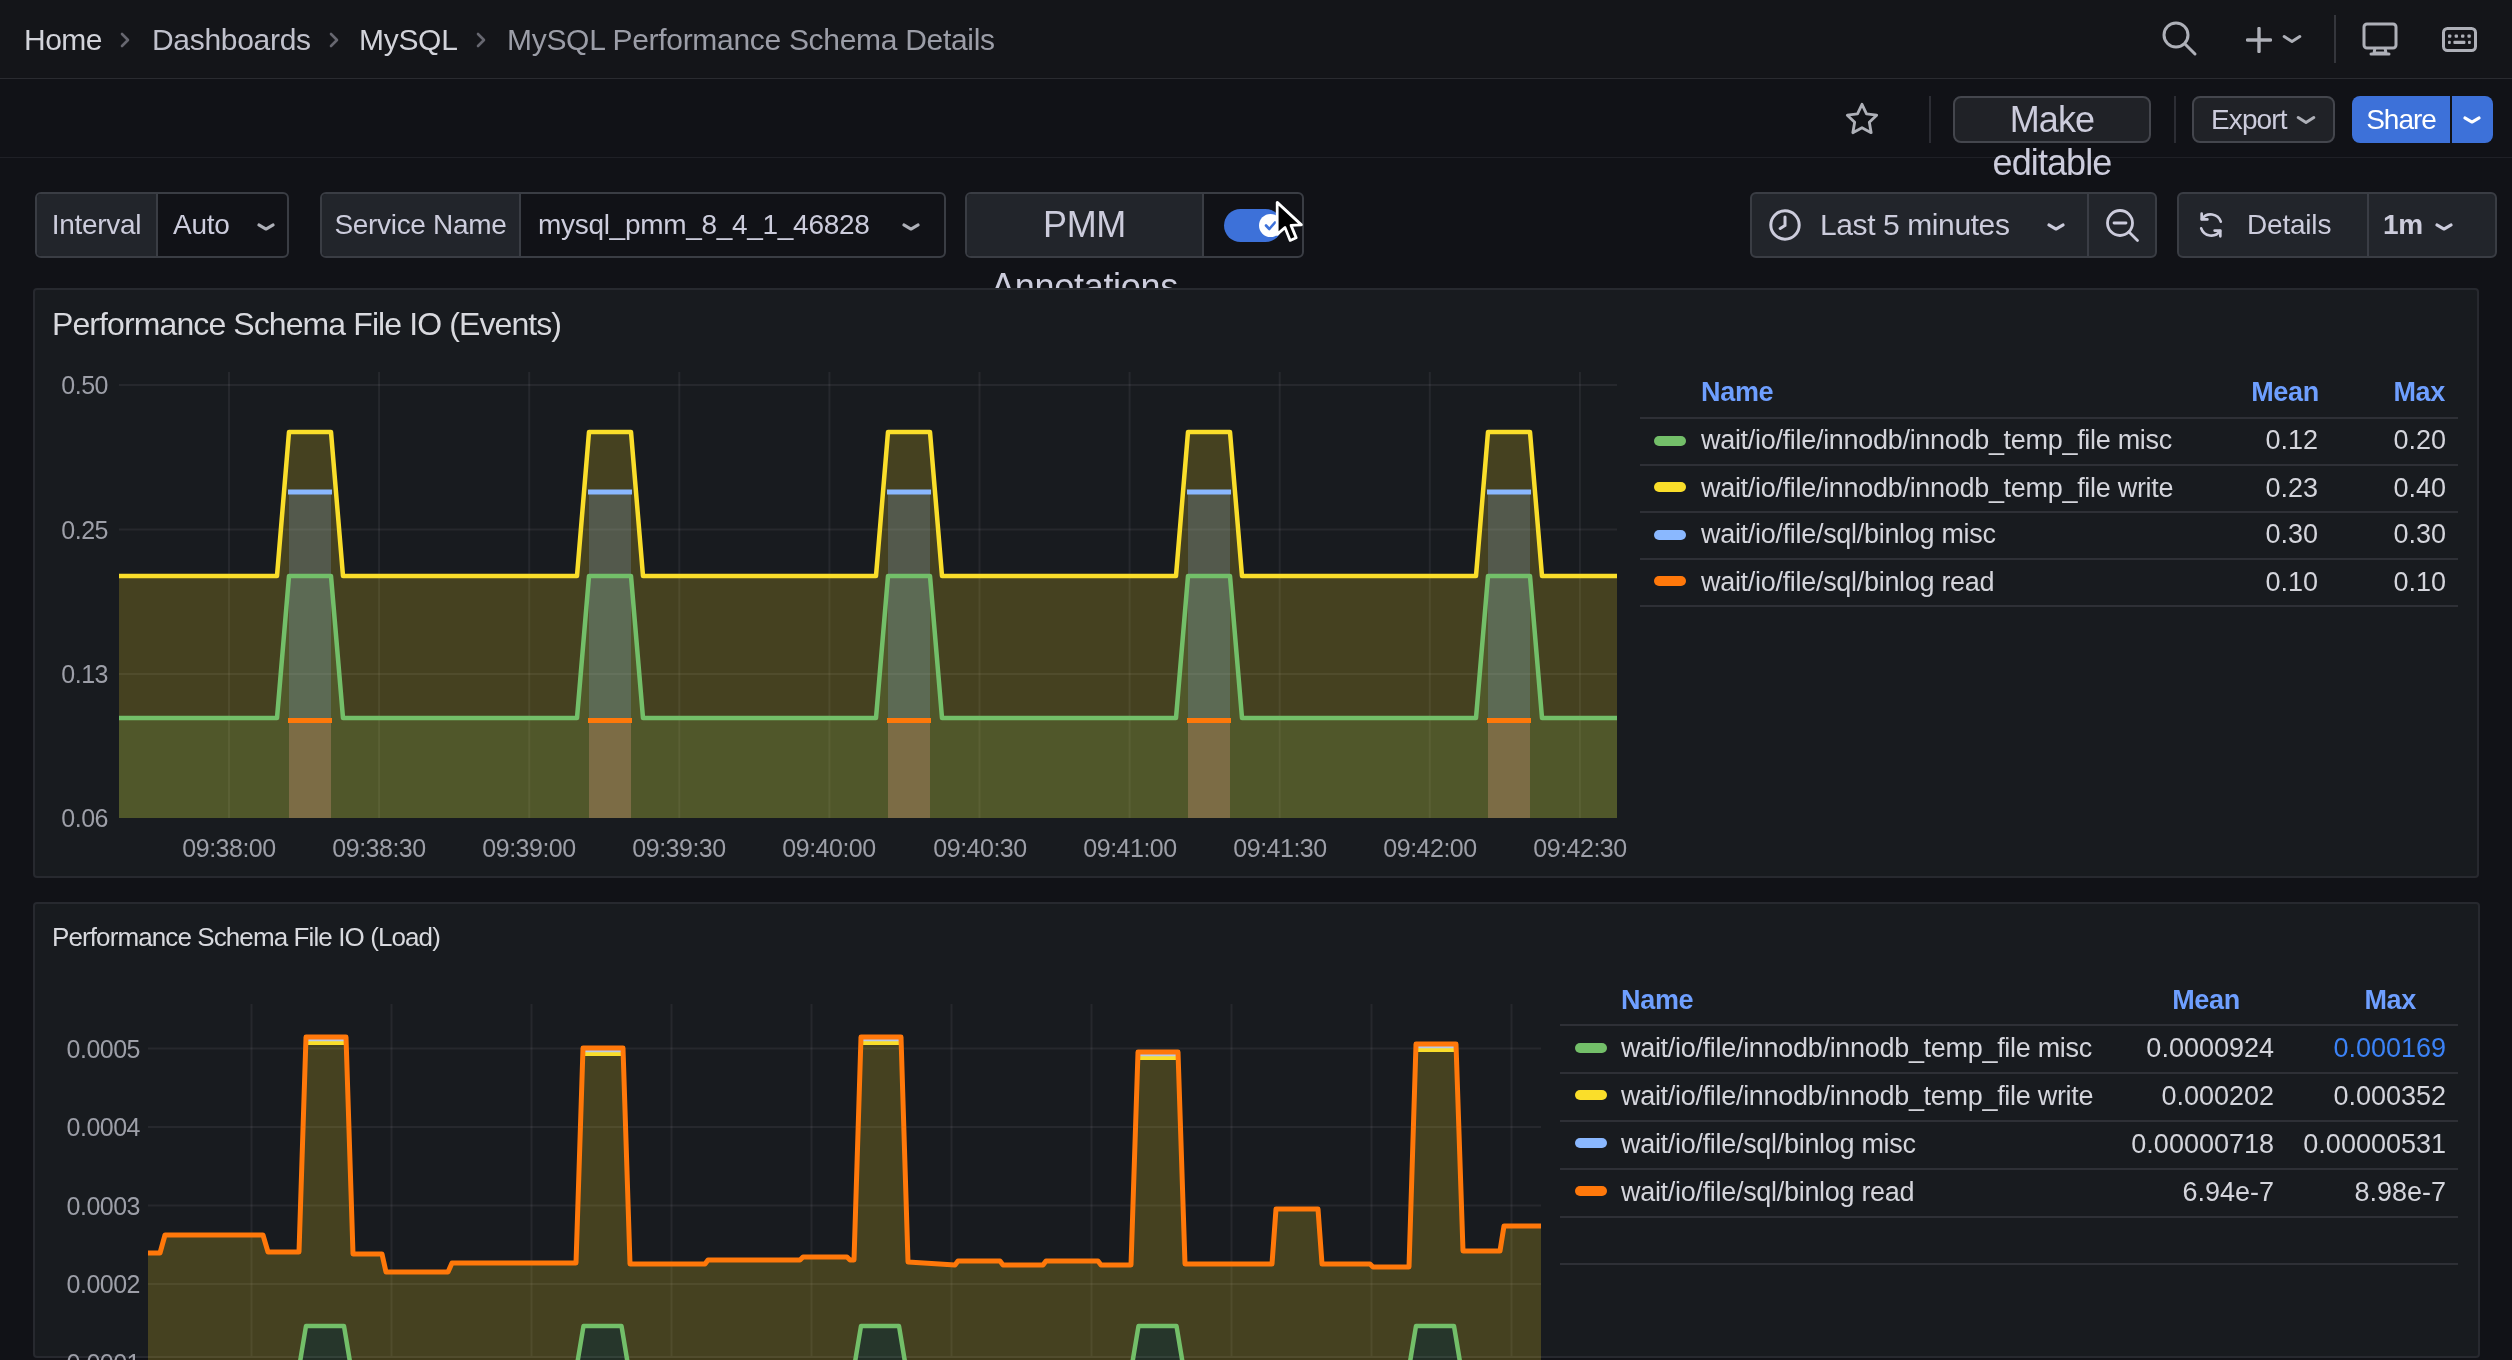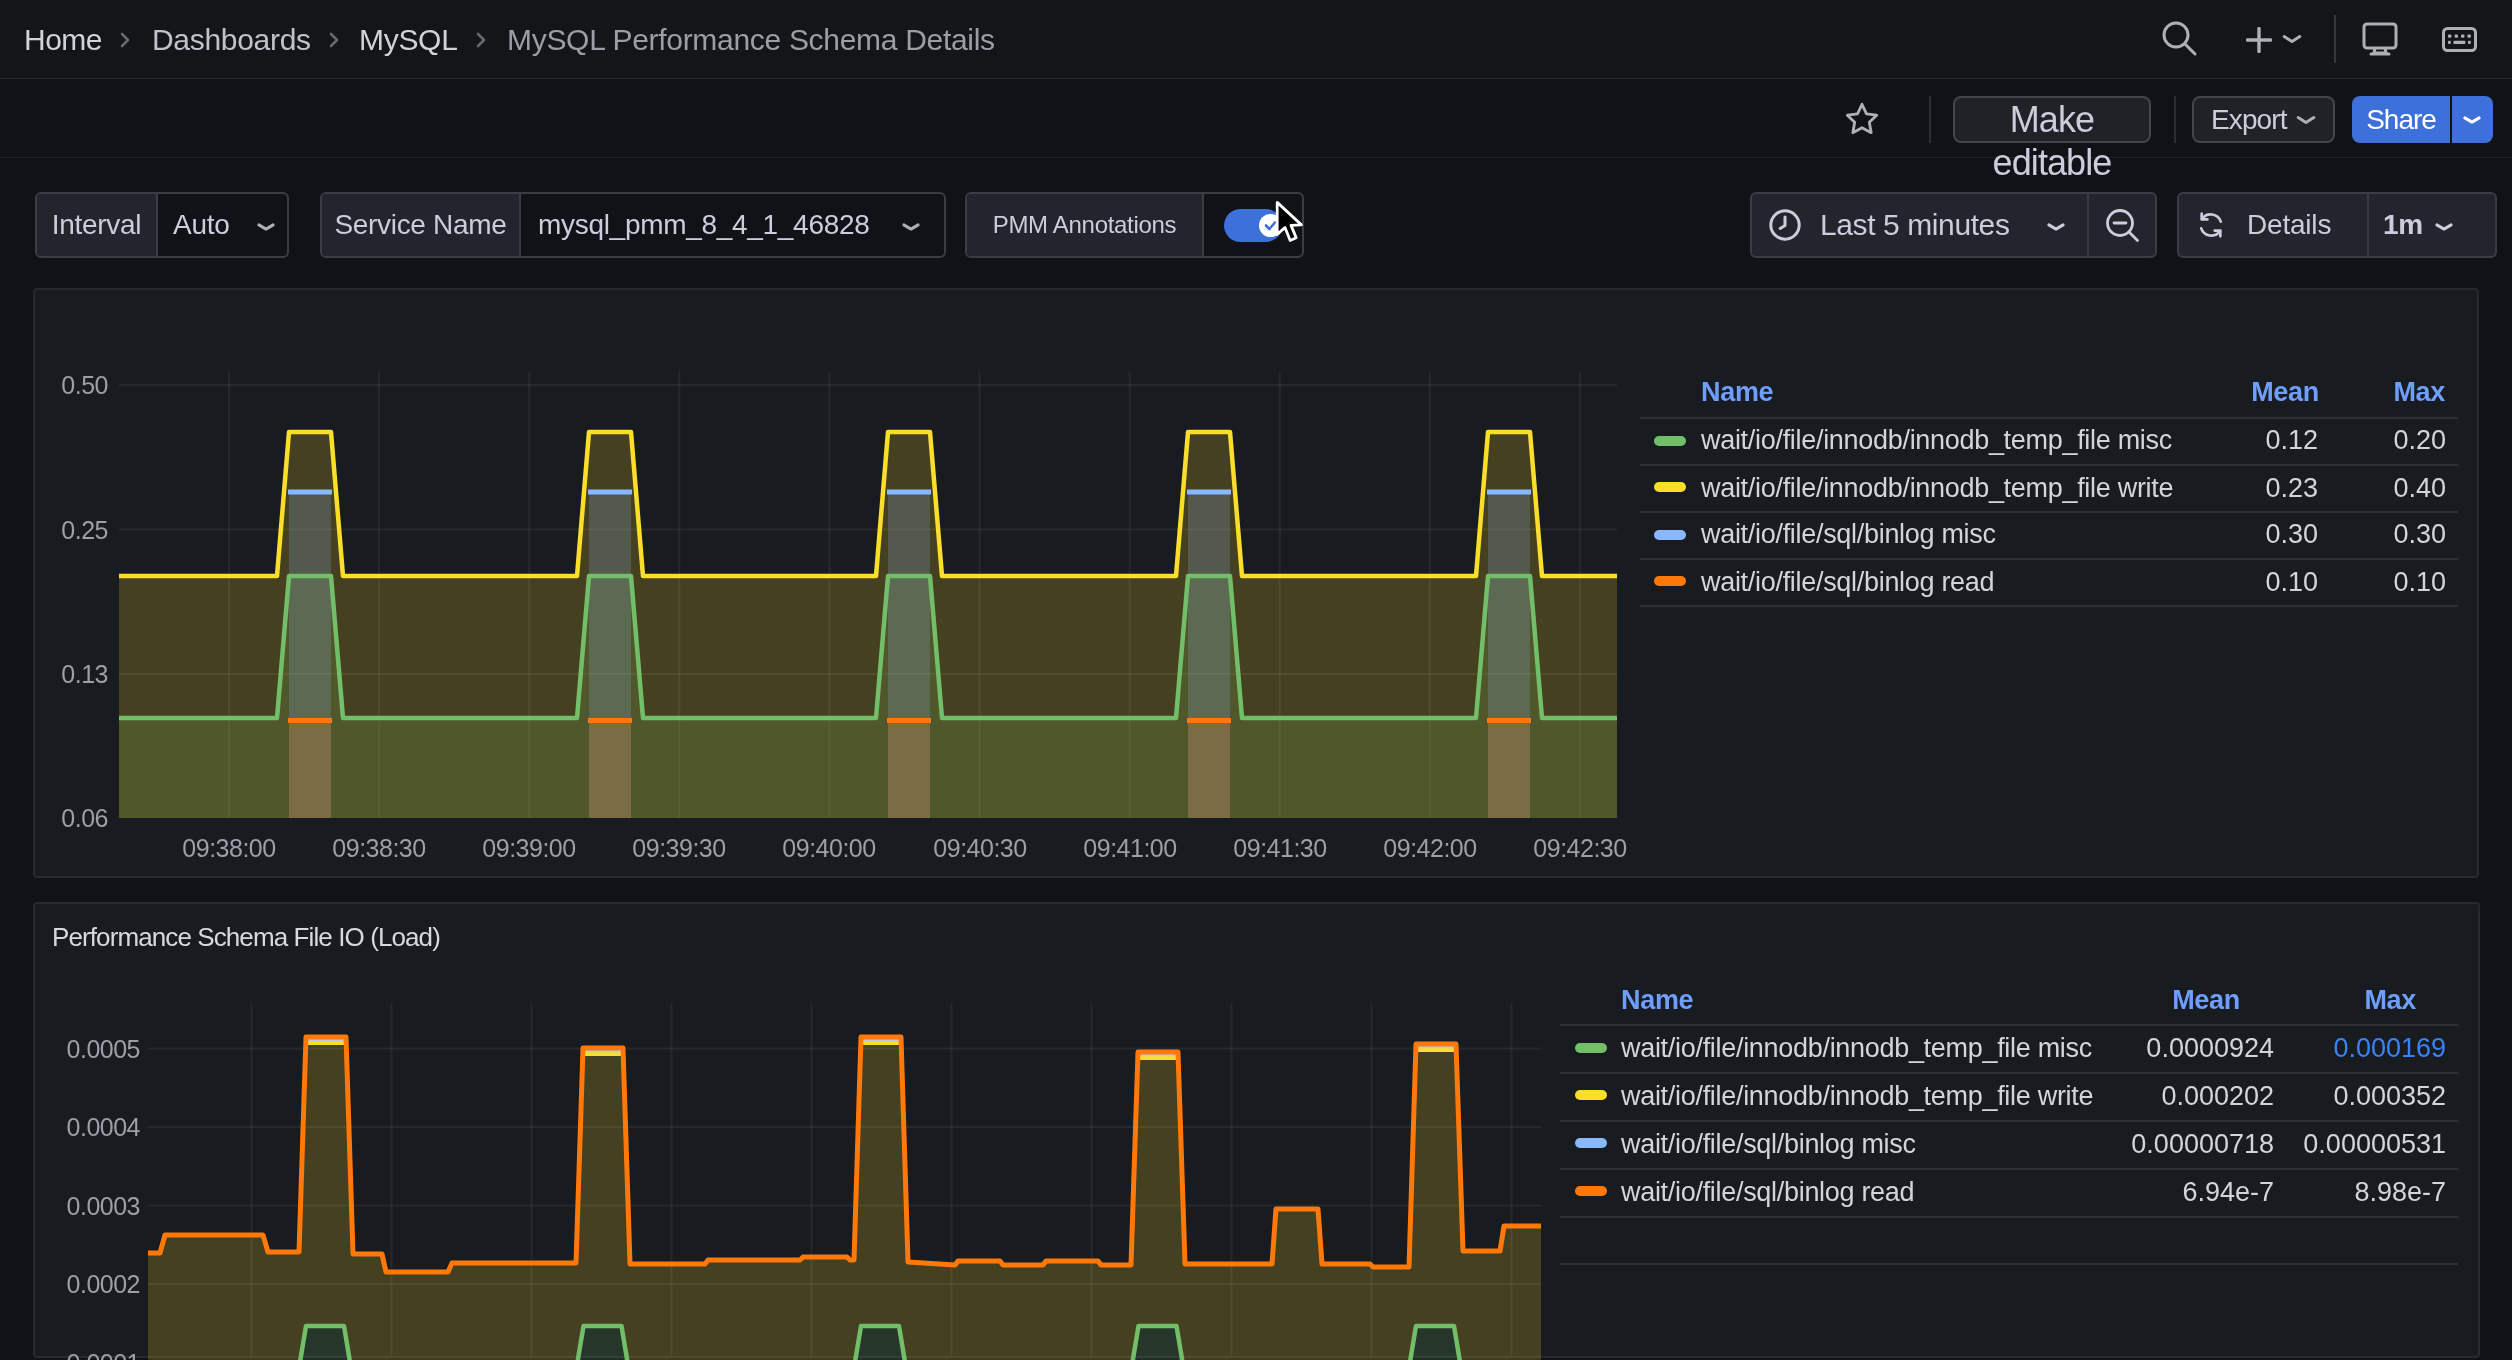--- a/index.html
+++ b/index.html
@@ -68,21 +68,21 @@
 <svg style="position:absolute;left:255px;top:221px" width="22" height="12" viewBox="0 0 22 12">
       <path d="M3.8499999999999996 3.9000000000000004 L11 8.100000000000001 L18.15 3.9000000000000004" fill="none" stroke="#aeb0b8" stroke-width="3" stroke-linecap="round" stroke-linejoin="round"></path>
     </svg>
 <div style="position:absolute;left:320px;top:192px;width:626px;height:66px;background:transparent;border:2px solid #3a3d44;border-radius:6px;"></div>
 <div style="position:absolute;left:322px;top:194px;width:199px;height:62px;background:#22252b;color:#ccccdc;font-size:28px;border-right:2px solid #3a3d44;text-align:center;line-height:62px;letter-spacing:-0.3px;border-radius:4px 0 0 4px;">Service Name</div>
 <div style="position:absolute;left:538px;top:208px;height:33px;line-height:33px;font-size:28px;color:#ccccdc;font-weight:400;letter-spacing:-0.3px;white-space:nowrap;">mysql_pmm_8_4_1_46828</div>
 <svg style="position:absolute;left:900px;top:221px" width="22" height="12" viewBox="0 0 22 12">
       <path d="M3.8499999999999996 3.9000000000000004 L11 8.100000000000001 L18.15 3.9000000000000004" fill="none" stroke="#aeb0b8" stroke-width="3" stroke-linecap="round" stroke-linejoin="round"></path>
     </svg>
 <div style="position:absolute;left:965px;top:192px;width:339px;height:66px;background:transparent;border:2px solid #3a3d44;border-radius:6px;"></div>
-<div style="position:absolute;left:967px;top:194px;width:237px;height:62px;background:#22252b;color:#ccccdc;font-size:24px;text-align:center;line-height:62px;letter-spacing:-0.3px;border-right:2px solid #3a3d44;border-radius:4px 0 0 4px;">PMM Annotations</div>
+<div style="position:absolute;left:967px;top:194px;width:237px;height:62px;background:#22252b;color:#ccccdc;font-size:36px;text-align:center;line-height:62px;letter-spacing:-0.3px;border-right:2px solid #3a3d44;border-radius:4px 0 0 4px;">PMM Annotations</div>
 <div style="position:absolute;left:1224px;top:209px;width:58px;height:33px;background:#3d71d9;border-radius:17px;"></div>
 <div style="position:absolute;left:1259px;top:214px;width:23px;height:23px;background:#fff;border-radius:50%;"></div>
 <svg style="position:absolute;left:1262px;top:217px" width="17" height="17" viewBox="0 0 17 17">
 <path d="M4 8.5 L7.3 12 L13 5.5" fill="none" stroke="#3d71d9" stroke-width="2.6" stroke-linecap="round" stroke-linejoin="round"></path>
     </svg>
 <svg style="position:absolute;left:1272px;top:199px" width="45" height="50" viewBox="0 0 26 28">
 <path d="M3 1.5 L3 20 L7.5 16 L10.5 23.5 L14 22 L11 14.8 L17 14.5 Z" fill="#000" stroke="#fff" stroke-width="1.6" stroke-linejoin="round"></path>
     </svg>
 <div style="position:absolute;left:1750px;top:192px;width:407px;height:66px;background:#22252b;border:2px solid #3a3d44;border-radius:6px;"></div>
 <div style="position:absolute;left:2087px;top:194px;width:2px;height:62px;background:rgba(204,204,220,0.15);"></div>
@@ -106,20 +106,21 @@
 <path d="M5 3.5 L5 7.8 L9.3 7.8" fill="none" stroke="#ccccdc" stroke-width="2" stroke-linecap="round" stroke-linejoin="round"></path>
 <path d="M4.65 14.5 A8 8 0 0 0 18.8 16.5" fill="none" stroke="#ccccdc" stroke-width="2" stroke-linecap="round"></path>
 <path d="M19 20.5 L19 16.2 L14.7 16.2" fill="none" stroke="#ccccdc" stroke-width="2" stroke-linecap="round" stroke-linejoin="round"></path>
     </svg>
 <div style="position:absolute;left:2247px;top:208px;height:33px;line-height:33px;font-size:28px;color:#ccccdc;font-weight:400;letter-spacing:-0.2px;white-space:nowrap;">Details</div>
 <div style="position:absolute;left:2363px;top:208px;width:80px;height:33px;line-height:33px;font-size:28px;color:#ccccdc;font-weight:700;letter-spacing:-0.3px;white-space:nowrap;text-align:center;">1m</div>
 <svg style="position:absolute;left:2433px;top:221px" width="22" height="12" viewBox="0 0 22 12">
       <path d="M3.8499999999999996 3.9000000000000004 L11 8.100000000000001 L18.15 3.9000000000000004" fill="none" stroke="#ccccdc" stroke-width="3" stroke-linecap="round" stroke-linejoin="round"></path>
     </svg>
 <div style="position:absolute;left:33px;top:288px;width:2446px;height:590px;background:#181b1f;border:2px solid #27292f;border-radius:4px;"></div>
+<div style="position:absolute;left:52px;top:305px;height:38px;line-height:38px;font-size:32px;color:#d8d9de;font-weight:500;letter-spacing:-0.9px;white-space:nowrap;">Performance Schema File IO (Events)</div>
 <svg style="position:absolute;left:0;top:288px" width="2512" height="590" viewBox="0 288 2512 590">
       <g stroke="rgba(204,204,220,0.08)" stroke-width="2">
         <line x1="119" y1="385" x2="1617" y2="385"></line>
         <line x1="119" y1="529.5" x2="1617" y2="529.5"></line>
         <line x1="119" y1="674" x2="1617" y2="674"></line>
         <line x1="229.0" y1="372" x2="229.0" y2="818"></line>
         <line x1="379.1" y1="372" x2="379.1" y2="818"></line>
         <line x1="529.2" y1="372" x2="529.2" y2="818"></line>
         <line x1="679.3" y1="372" x2="679.3" y2="818"></line>
         <line x1="829.4" y1="372" x2="829.4" y2="818"></line>

